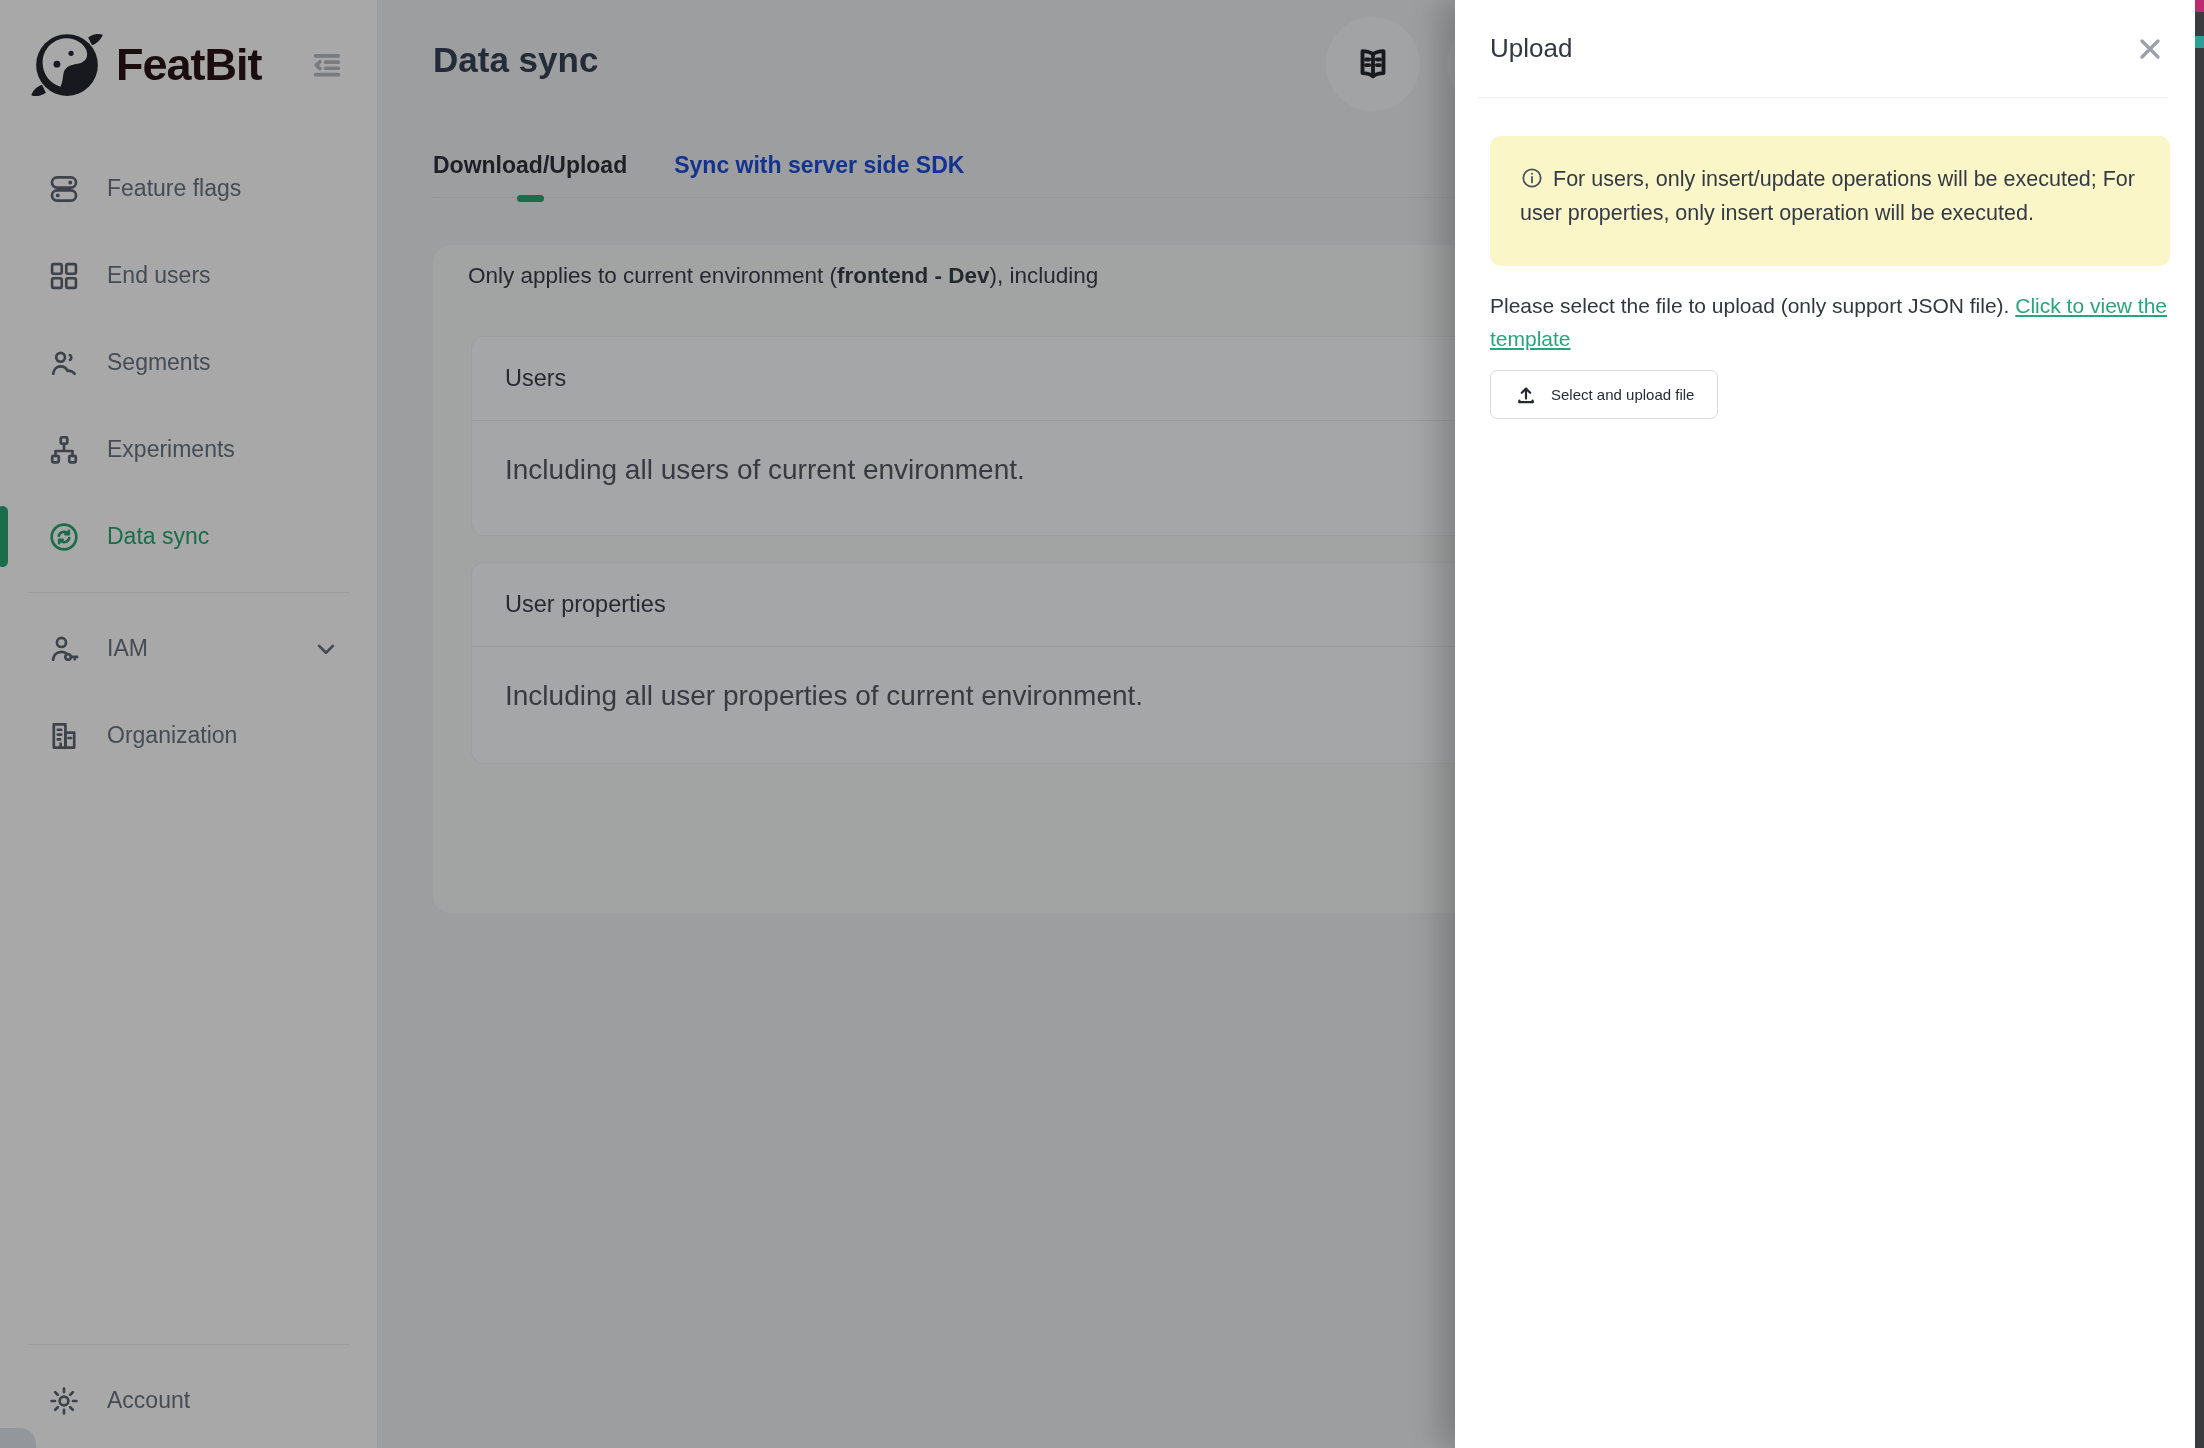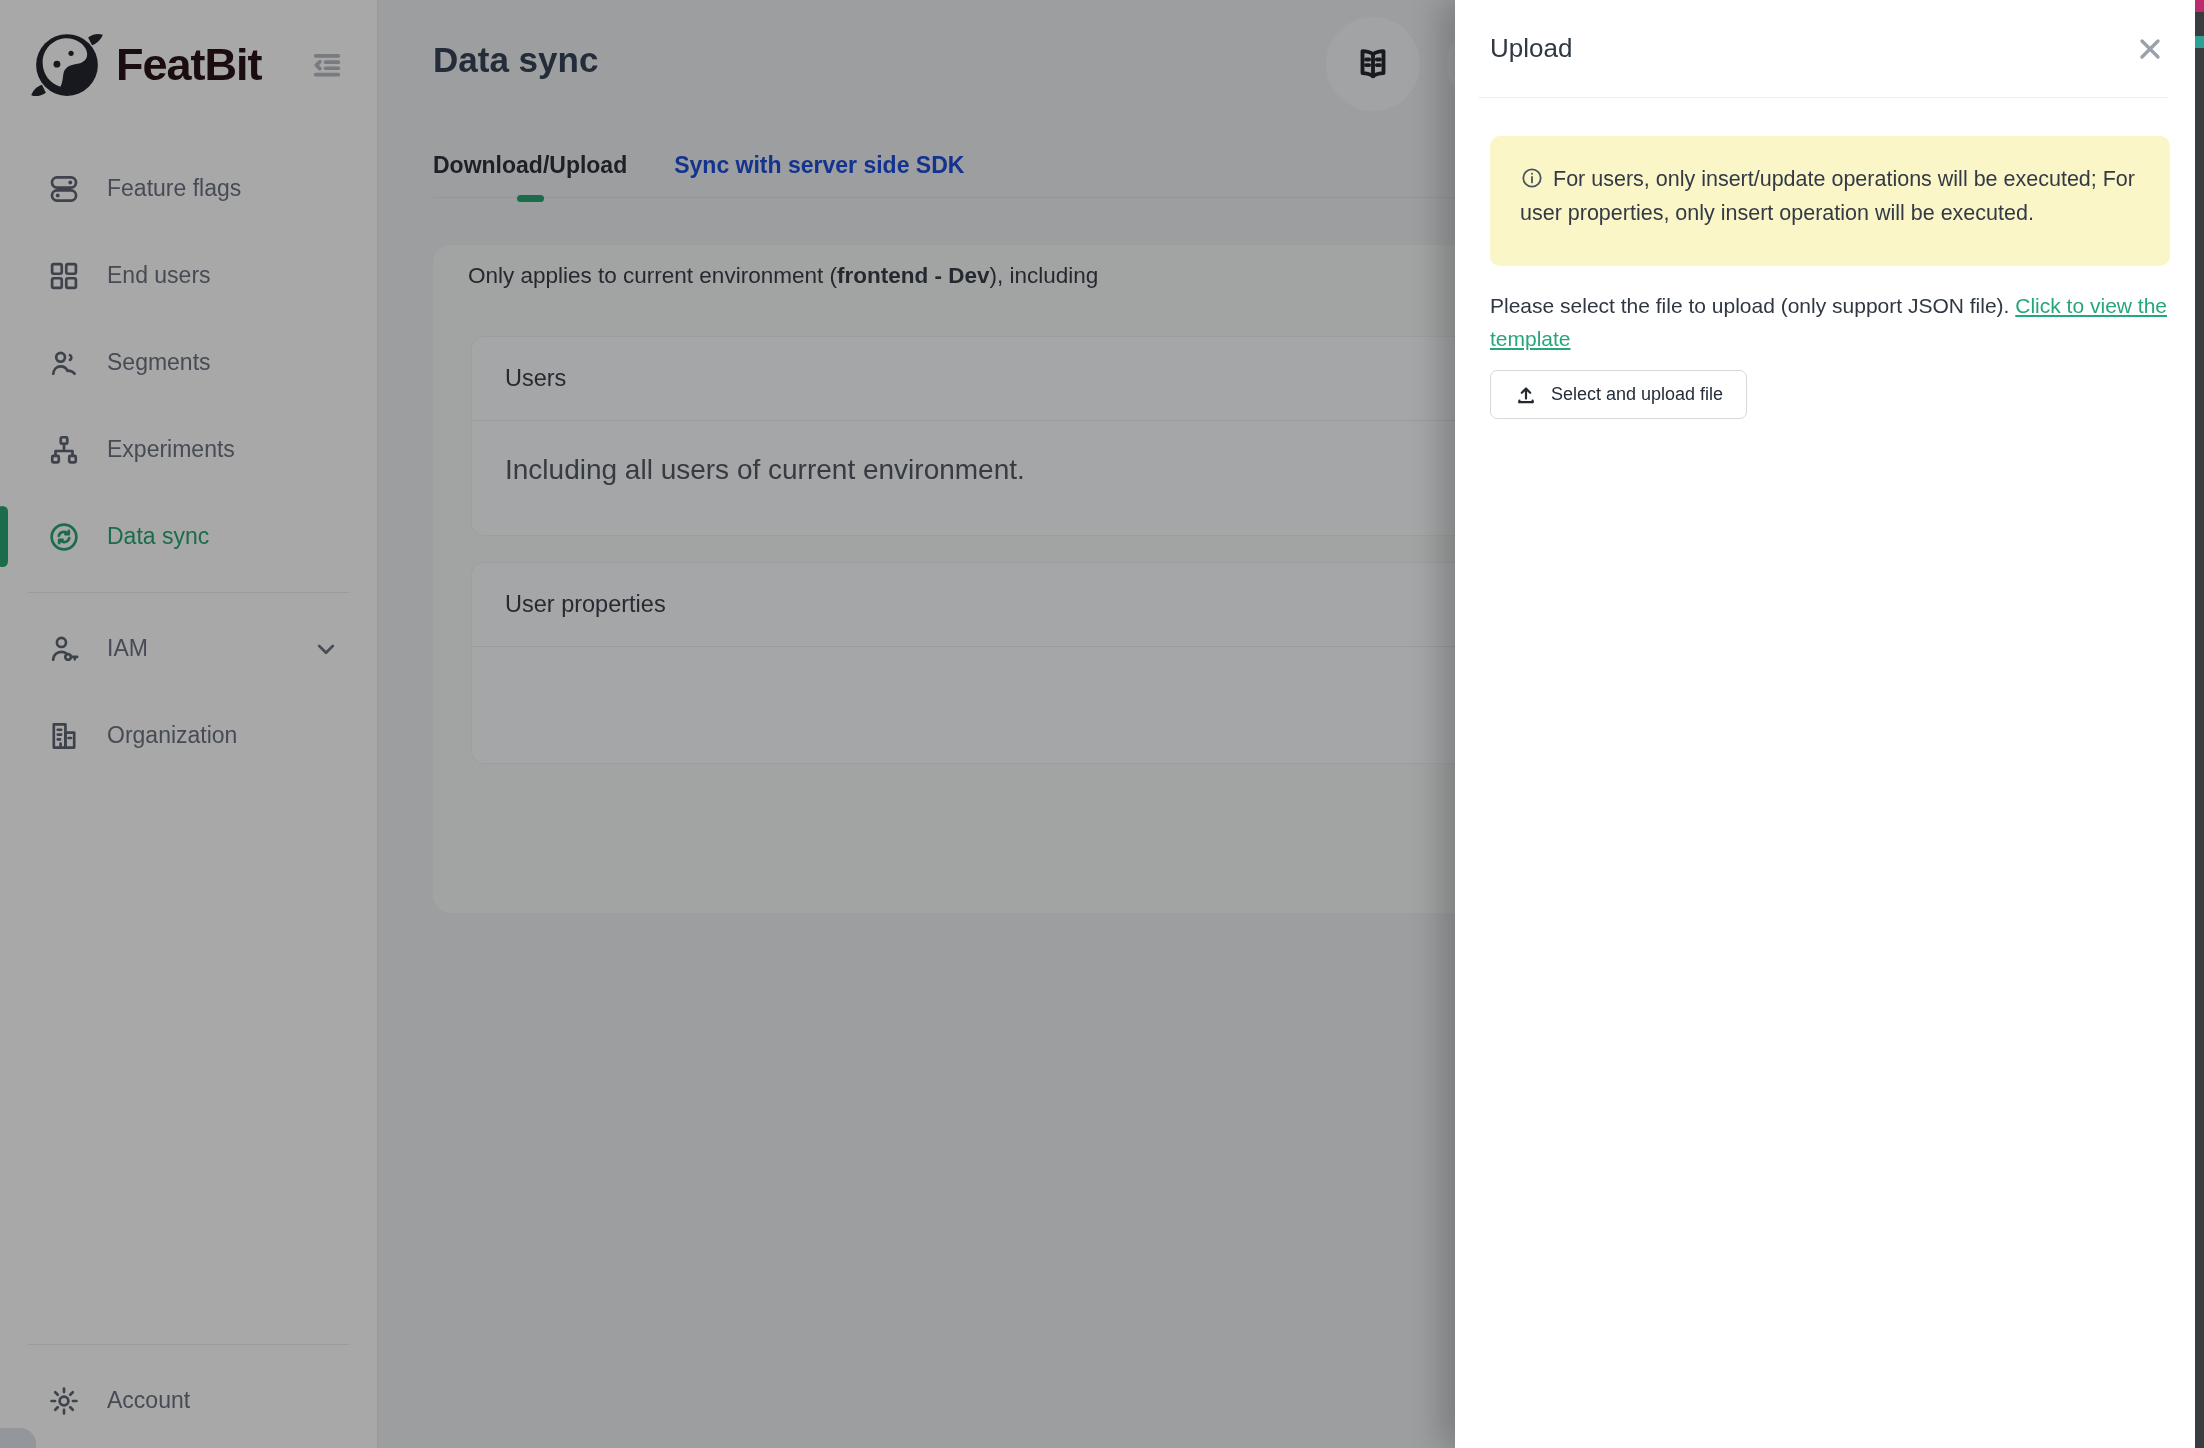--- a/index.html
+++ b/index.html
@@ -62,21 +62,21 @@
   .drawer-title { font-size:26px; color:#303842; flex:1; }
   .drawer-close { width:32px; height:32px; color:#9aa1ab; cursor:pointer; }
   .drawer-divider { height:1px; background:#eeeff1; margin:0 28px 0 23px; }
   .drawer-body { padding:0 26px 0 35px; }
   .alert { margin-top:38px; min-height:130px; background:#faf6c8; border-radius:10px; padding:26px 30px;
            font-size:21.5px; line-height:34px; color:#333a45; }
   .alert .info-ic { display:inline-block; width:24px; height:24px; vertical-align:-4px; margin-right:9px; color:#4a5460; }
   .instruction { margin-top:23px; width:682px; font-size:21px; line-height:33px; color:#2f3742; }
   .tpl-link { color:#26a67c; text-decoration:underline; cursor:pointer; }
   .upload-btn { margin-top:15px; display:inline-flex; align-items:center; gap:13px; height:49px; padding:0 23px;
-                background:#ffffff; border:1px solid #d7d9dc; border-radius:7px; font-size:18px; color:#252d38;
+                background:#ffffff; border:1px solid #d7d9dc; border-radius:7px; font-size:15px; color:#252d38;
                 cursor:pointer; }
   .upload-btn svg { width:24px; height:24px; color:#23292f; }
 
   
   .edge-strip { position:absolute; right:0; top:0; width:9px; height:1448px; background:#3a3b3f; z-index:11; }
   .edge-strip .mag { position:absolute; top:0; left:0; right:0; height:12px; background:#bc2a6f; }
   .edge-strip .teal { position:absolute; top:36px; left:0; right:0; height:12px; background:#2e9f97; }
   svg { display:block; }
 </style>
 </head>
@@ -218,20 +218,21 @@
         <div class="card-header">
           <span class="card-title">Users</span>
         </div>
         <div class="card-body">Including all users of current environment.</div>
       </div>
 
       <div class="card props">
         <div class="card-header">
           <span class="card-title">User properties</span>
         </div>
+        <div class="card-body">Including all user properties of current environment.</div>
       </div>
     </section>
   </main>
 
   <div class="mask"></div>
 
   <aside class="drawer">
     <div class="drawer-header">
       <span class="drawer-title">Upload</span>
       <svg class="drawer-close" viewBox="0 0 24 24" fill="none" stroke="currentColor" stroke-width="2.5" stroke-linecap="round">

